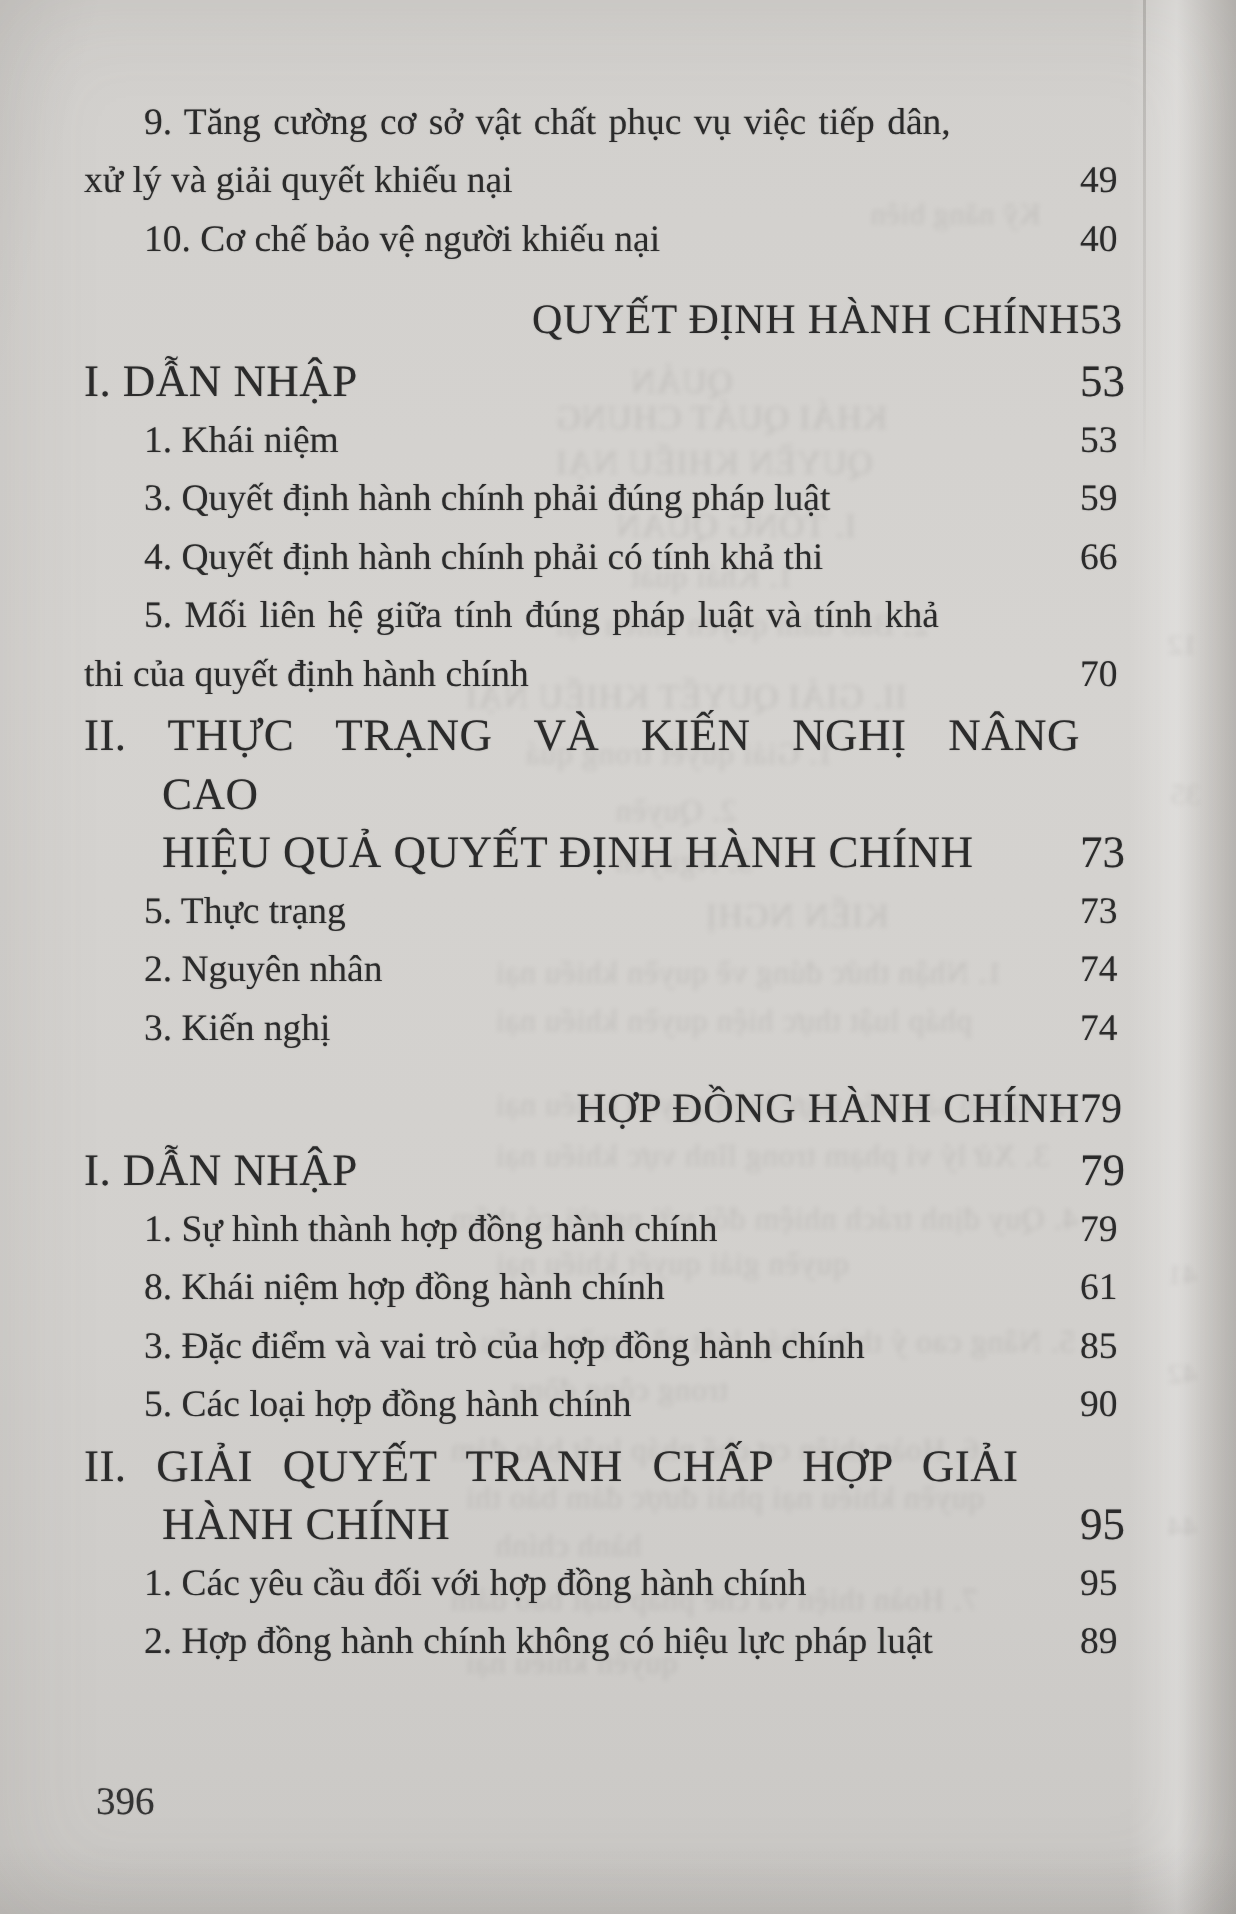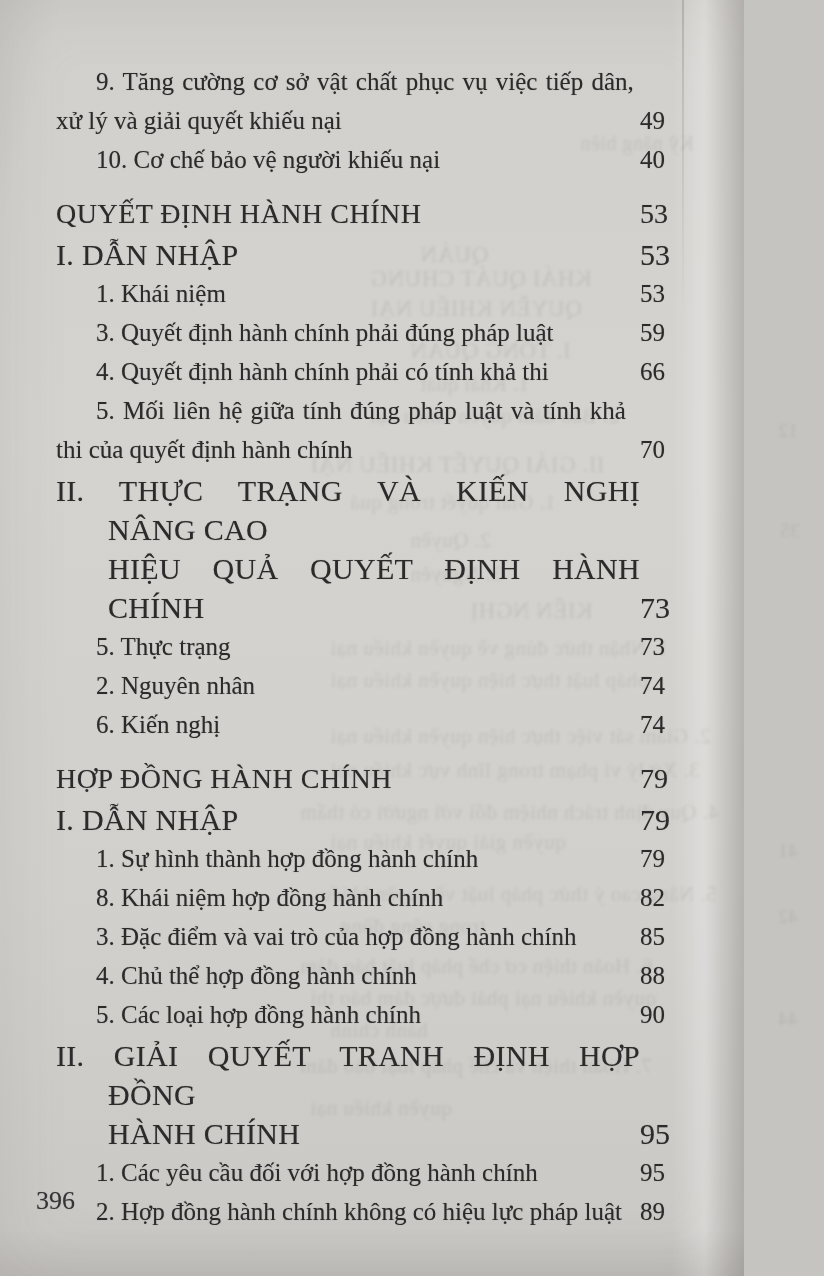--- a/index.html
+++ b/index.html
@@ -8,21 +8,21 @@
   }
   body {
     width: 824px;
     height: 1276px;
     overflow: hidden;
     background: #c6c4c1;
     font-family: "Liberation Serif", "DejaVu Serif", serif;
   }
   .page {
     position: relative;
-    width: 744px;
+    width: 824px;
     height: 1276px;
     background:
       linear-gradient(105deg, rgba(0,0,0,0.04) 0%, rgba(0,0,0,0) 6%),
       linear-gradient(180deg, #d2d0cd 0%, #d5d3d0 35%, #d2d0cd 70%, #cac8c5 100%);
     box-shadow: inset 0 0 70px rgba(105,100,95,0.14);
     color: #2b2b2b;
   }
   
   .edge-shadow {
     position: absolute;
@@ -91,41 +91,41 @@
   }
   .row.item .toc-text {
     text-indent: 40px;
   }
   .row.chapter {
     margin-top: 15px;
     margin-bottom: 2px;
     font-size: 28px;
   }
   .row.chapter .toc-text {
-    text-align: left;
+    text-align: right;
     letter-spacing: 0.5px;
   }
   .row.part {
     margin-top: 2px;
     font-size: 30px;
   }
   .row.part .toc-text {
     padding-left: 52px;
     text-indent: -52px;
     letter-spacing: 0.3px;
   }
   .row.part.wrap .toc-text::first-line {
     word-spacing: 12px;
   }
   .row.item.wrap .toc-text::first-line {
     word-spacing: 2px;
   }
   .footer-num {
     position: absolute;
-    left: 36px;
+    left: 64px;
     top: 1186px;
     z-index: 2;
     font-size: 26px;
     color: #343434;
     text-shadow: 0 0 1px rgba(55,55,55,0.35);
   }
 </style>
 </head>
 <body>
 
@@ -206,53 +206,49 @@
       </div>
       <div class="row item">
         <span class="toc-text">5. Thực trạng</span>
         <span class="toc-page">73</span>
       </div>
       <div class="row item">
         <span class="toc-text">2. Nguyên nhân</span>
         <span class="toc-page">74</span>
       </div>
       <div class="row item">
-        <span class="toc-text">6. Kiến nghị</span>
+        <span class="toc-text">3. Kiến nghị</span>
         <span class="toc-page">74</span>
       </div>
       <div class="row chapter">
         <span class="toc-text">HỢP ĐỒNG HÀNH CHÍNH</span>
         <span class="toc-page">79</span>
       </div>
       <div class="row part">
         <span class="toc-text">I. DẪN NHẬP</span>
         <span class="toc-page">79</span>
       </div>
       <div class="row item">
         <span class="toc-text">1. Sự hình thành hợp đồng hành chính</span>
         <span class="toc-page">79</span>
       </div>
       <div class="row item">
         <span class="toc-text">8. Khái niệm hợp đồng hành chính</span>
-        <span class="toc-page">82</span>
+        <span class="toc-page">61</span>
       </div>
       <div class="row item">
         <span class="toc-text">3. Đặc điểm và vai trò của hợp đồng hành chính</span>
         <span class="toc-page">85</span>
       </div>
       <div class="row item">
-        <span class="toc-text">4. Chủ thể hợp đồng hành chính</span>
-        <span class="toc-page">88</span>
-      </div>
-      <div class="row item">
         <span class="toc-text">5. Các loại hợp đồng hành chính</span>
         <span class="toc-page">90</span>
       </div>
       <div class="row part wrap">
-        <span class="toc-text">II. GIẢI QUYẾT TRANH ĐỊNH HỢP ĐỒNG
+        <span class="toc-text">II. GIẢI QUYẾT TRANH CHẤP HỢP GIẢI
 HÀNH CHÍNH</span>
         <span class="toc-page">95</span>
       </div>
       <div class="row item">
         <span class="toc-text">1. Các yêu cầu đối với hợp đồng hành chính</span>
         <span class="toc-page">95</span>
       </div>
       <div class="row item">
         <span class="toc-text">2. Hợp đồng hành chính không có hiệu lực pháp luật</span>
         <span class="toc-page">89</span>

